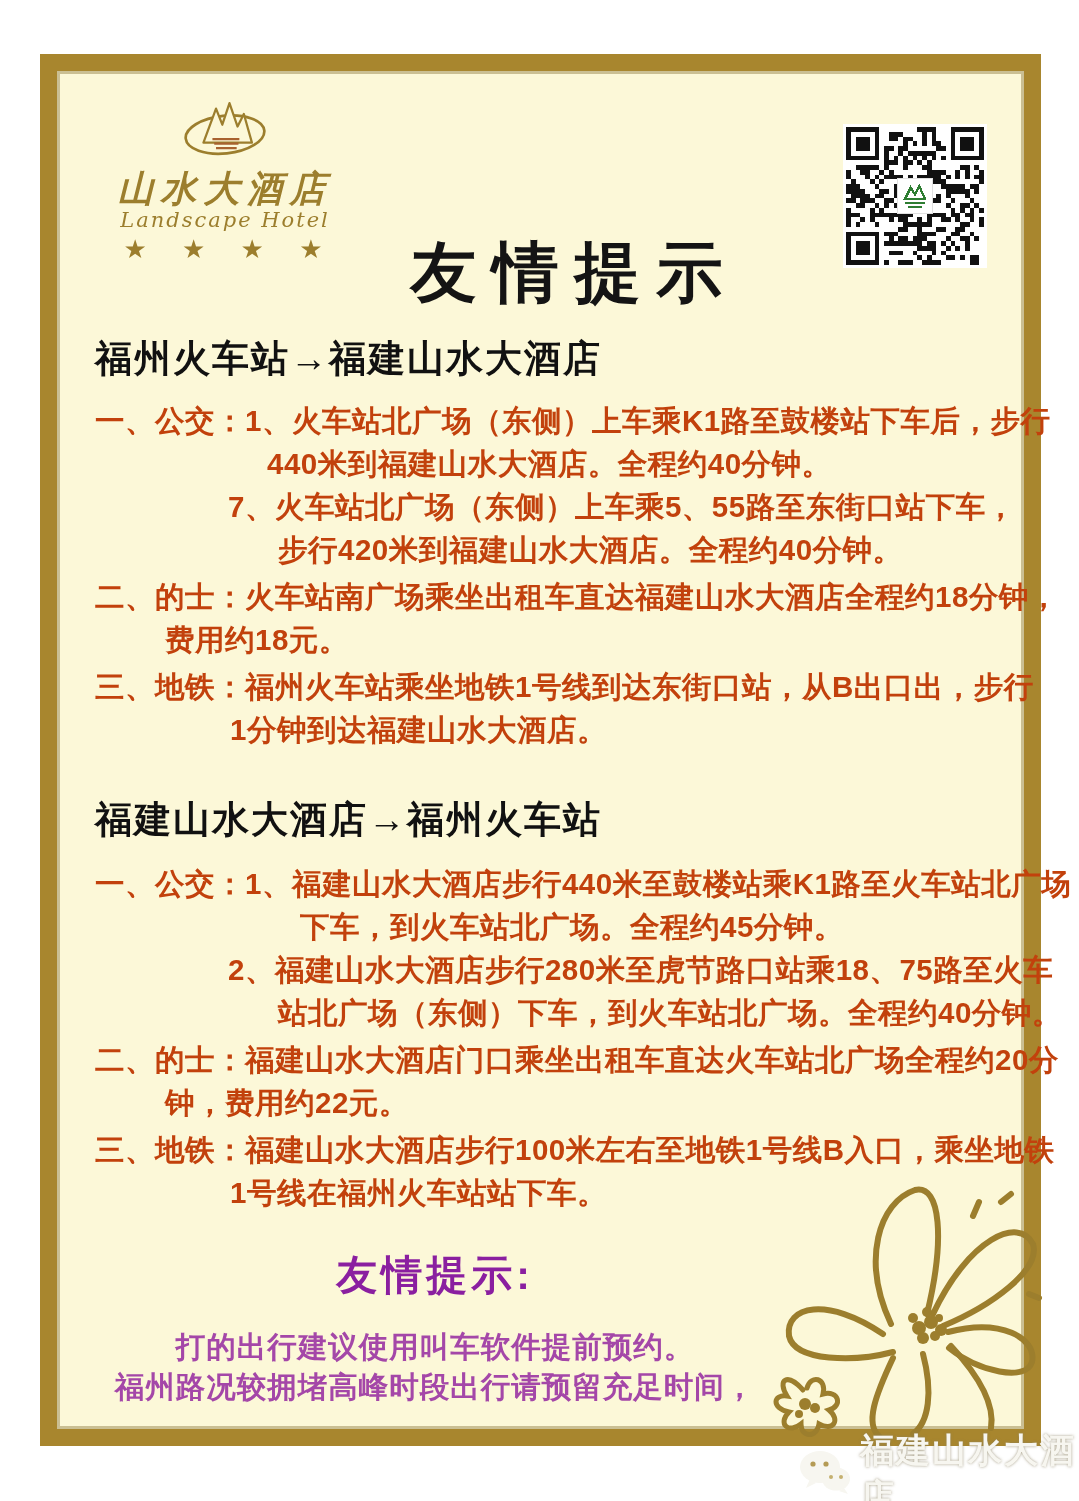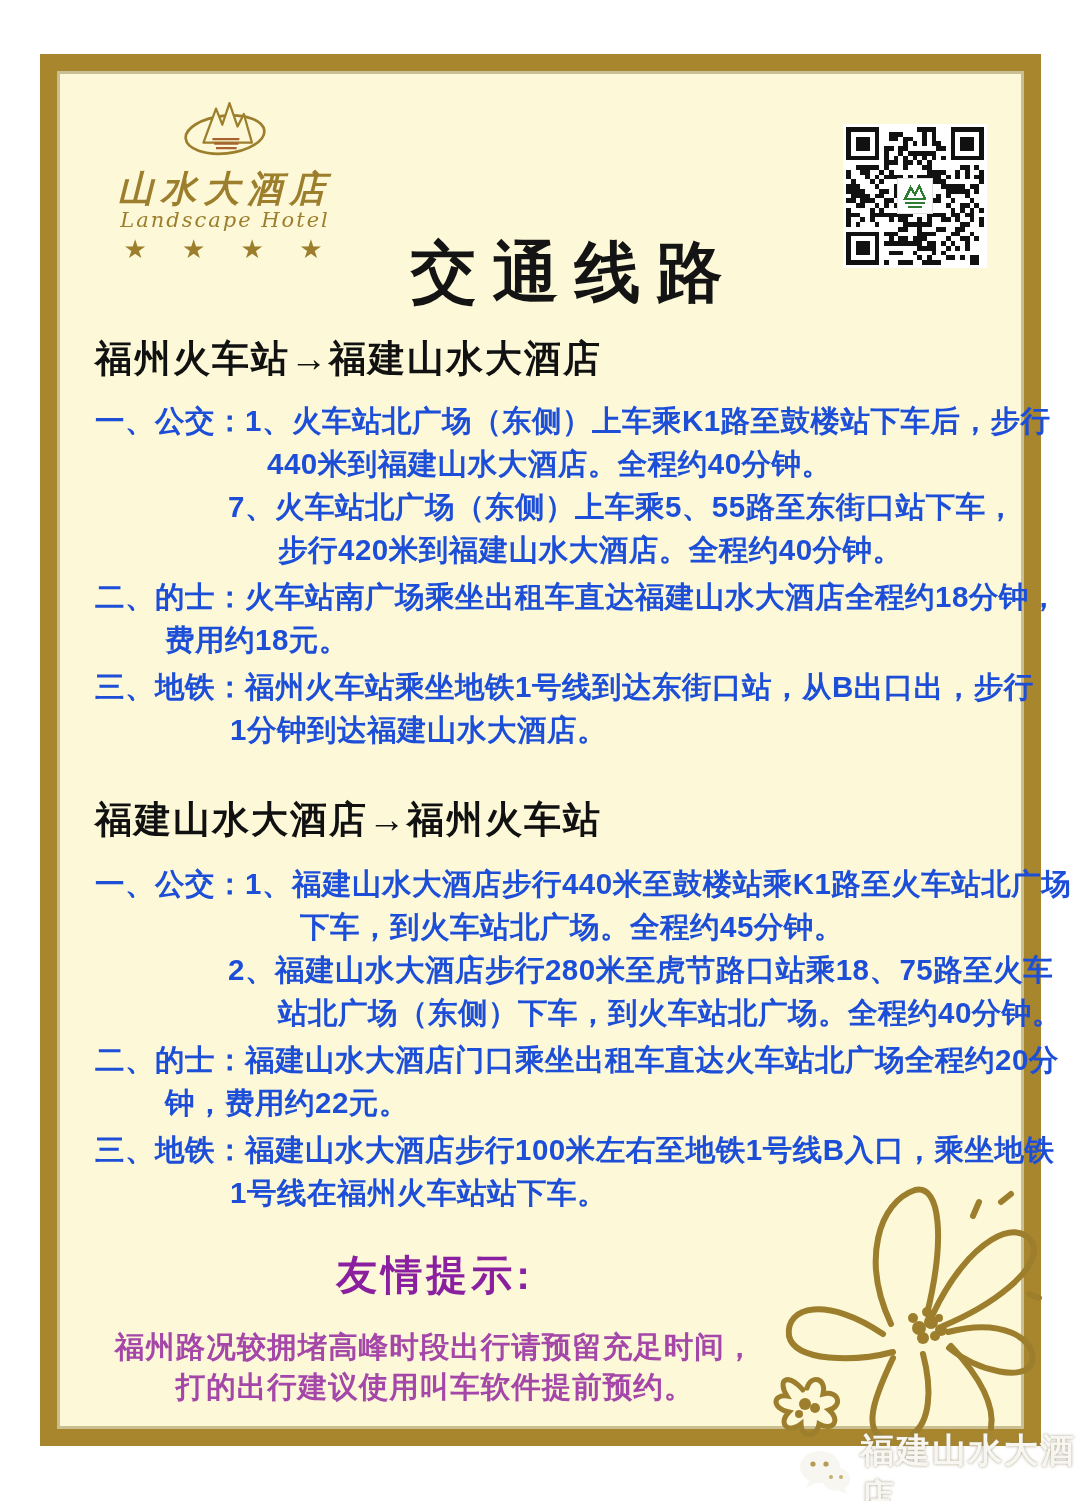--- a/index.html
+++ b/index.html
@@ -24,21 +24,21 @@
   .qr svg{width:100%;height:100%;fill:#111;shape-rendering:crispEdges;}
   .qr .qr-logo{
     position:absolute;left:50%;top:50%;width:34px;height:34px;transform:translate(-50%,-50%);
     background:#ffffff;border:1px solid #e0e0e0;display:flex;align-items:center;justify-content:center;
   }
   
   .title{position:absolute;left:70px;top:228px;width:1009px;text-align:center;
     font-size:66px;font-weight:900;letter-spacing:16px;color:#141414;}
   .sec-head{position:absolute;left:95px;font-size:37px;font-weight:800;letter-spacing:2px;color:#111;}
   .rows{position:absolute;left:95px;width:930px;}
-  .row{font-size:29.5px;font-weight:600;line-height:43px;letter-spacing:.5px;color:#1d4ed8;white-space:nowrap;}
+  .row{font-size:29.5px;font-weight:600;line-height:43px;letter-spacing:.5px;color:#c2410c;white-space:nowrap;}
   .gap{margin-top:4px;}
   .m1{margin-left:172px}.m2{margin-left:133px}.m3{margin-left:183px}
   .m4{margin-left:70px}.m5{margin-left:135px}.m6{margin-left:205px}
   
   .tip{position:absolute;left:90px;top:1248px;width:690px;text-align:center;}
   .tip .tip-h{font-size:41px;font-weight:900;letter-spacing:4px;color:#8a1fa0;margin-bottom:24px;}
   .tip .tip-l{font-size:29.5px;font-weight:600;line-height:40px;letter-spacing:1px;color:#a447a8;}
   
   .flower{position:absolute;left:743px;top:1176px;width:300px;height:266px;}
   .flower svg{width:100%;height:100%;}
@@ -445,21 +445,21 @@
         <rect x="27" y="28" width="1" height="1"></rect>
       </svg>
     <div class="qr-logo">
       <svg viewBox="0 0 24 24" width="28" height="28">
         <path d="M5,14 L9,6 L12,11 L15,5 L19,14 Z" fill="none" stroke="#2e7d32" stroke-width="1.6"></path>
         <path d="M5,17 h14 M7,20 h10" stroke="#2e7d32" stroke-width="1.4"></path>
       </svg>
     </div>
   </div>
 
-  <div class="title">交通线路</div>
+  <div class="title">友情提示</div>
 
   <div class="sec-head" style="top:334px">福州火车站→福建山水大酒店</div>
   <div class="rows" style="top:399px">
     <div class="row">一、公交：1、火车站北广场（东侧）上车乘K1路至鼓楼站下车后，步行</div>
     <div class="row m1">440米到福建山水大酒店。全程约40分钟。</div>
     <div class="row m2">7、火车站北广场（东侧）上车乘5、55路至东街口站下车，</div>
     <div class="row m3">步行420米到福建山水大酒店。全程约40分钟。</div>
     <div class="row gap">二、的士：火车站南广场乘坐出租车直达福建山水大酒店全程约18分钟，</div>
     <div class="row m4">费用约18元。</div>
     <div class="row gap">三、地铁：福州火车站乘坐地铁1号线到达东街口站，从B出口出，步行</div>
@@ -473,22 +473,22 @@
     <div class="row m2">2、福建山水大酒店步行280米至虎节路口站乘18、75路至火车</div>
     <div class="row m3">站北广场（东侧）下车，到火车站北广场。全程约40分钟。</div>
     <div class="row gap">二、的士：福建山水大酒店门口乘坐出租车直达火车站北广场全程约20分</div>
     <div class="row m4">钟，费用约22元。</div>
     <div class="row gap">三、地铁：福建山水大酒店步行100米左右至地铁1号线B入口，乘坐地铁</div>
     <div class="row m5">1号线在福州火车站站下车。</div>
   </div>
 
   <div class="tip">
     <div class="tip-h">友情提示:</div>
+    <div class="tip-l">打的出行建议使用叫车软件提前预约。</div>
     <div class="tip-l">福州路况较拥堵高峰时段出行请预留充足时间，</div>
-    <div class="tip-l">打的出行建议使用叫车软件提前预约。</div>
   </div>
 
   <div class="flower">
     <svg viewBox="0 0 300 266" fill="none" stroke="#9c7e2d" stroke-width="6" stroke-linecap="round">
       <path d="M148,148 C118,84 136,26 172,14 C198,8 202,64 184,138"></path>
       <path d="M190,138 C226,62 276,40 290,68 C298,94 248,130 200,150"></path>
       <path d="M205,156 C258,142 294,162 289,186 C283,206 236,196 206,172"></path>
       <path d="M140,158 C84,120 42,130 46,160 C52,186 112,186 150,176"></path>
       <path d="M150,182 C132,220 122,248 136,260"></path>
       <path d="M180,178 C190,216 186,246 170,258"></path>

